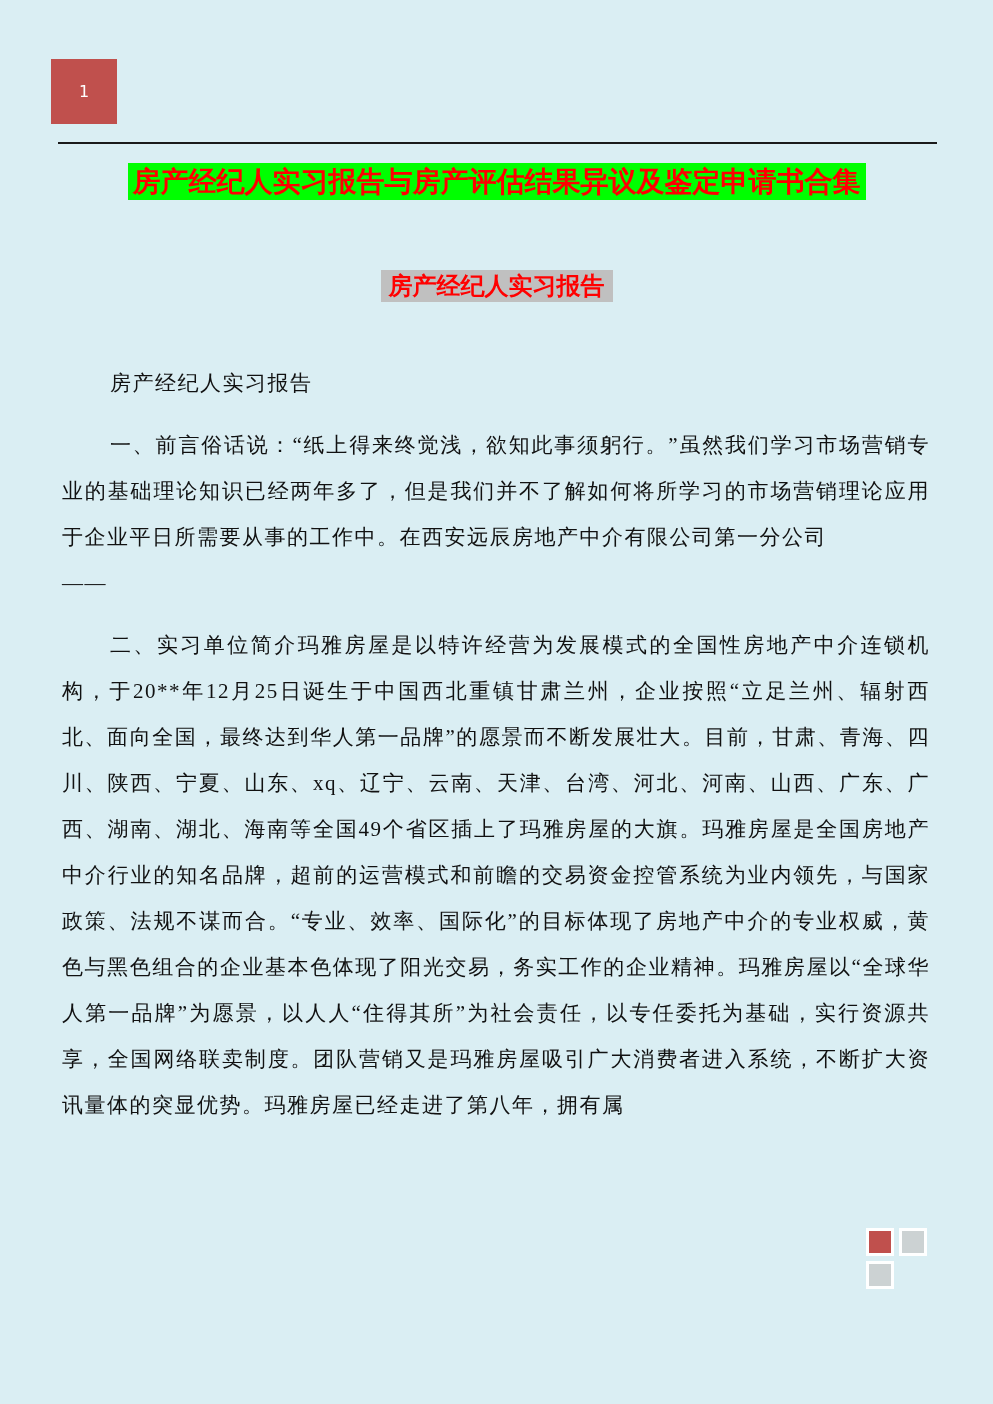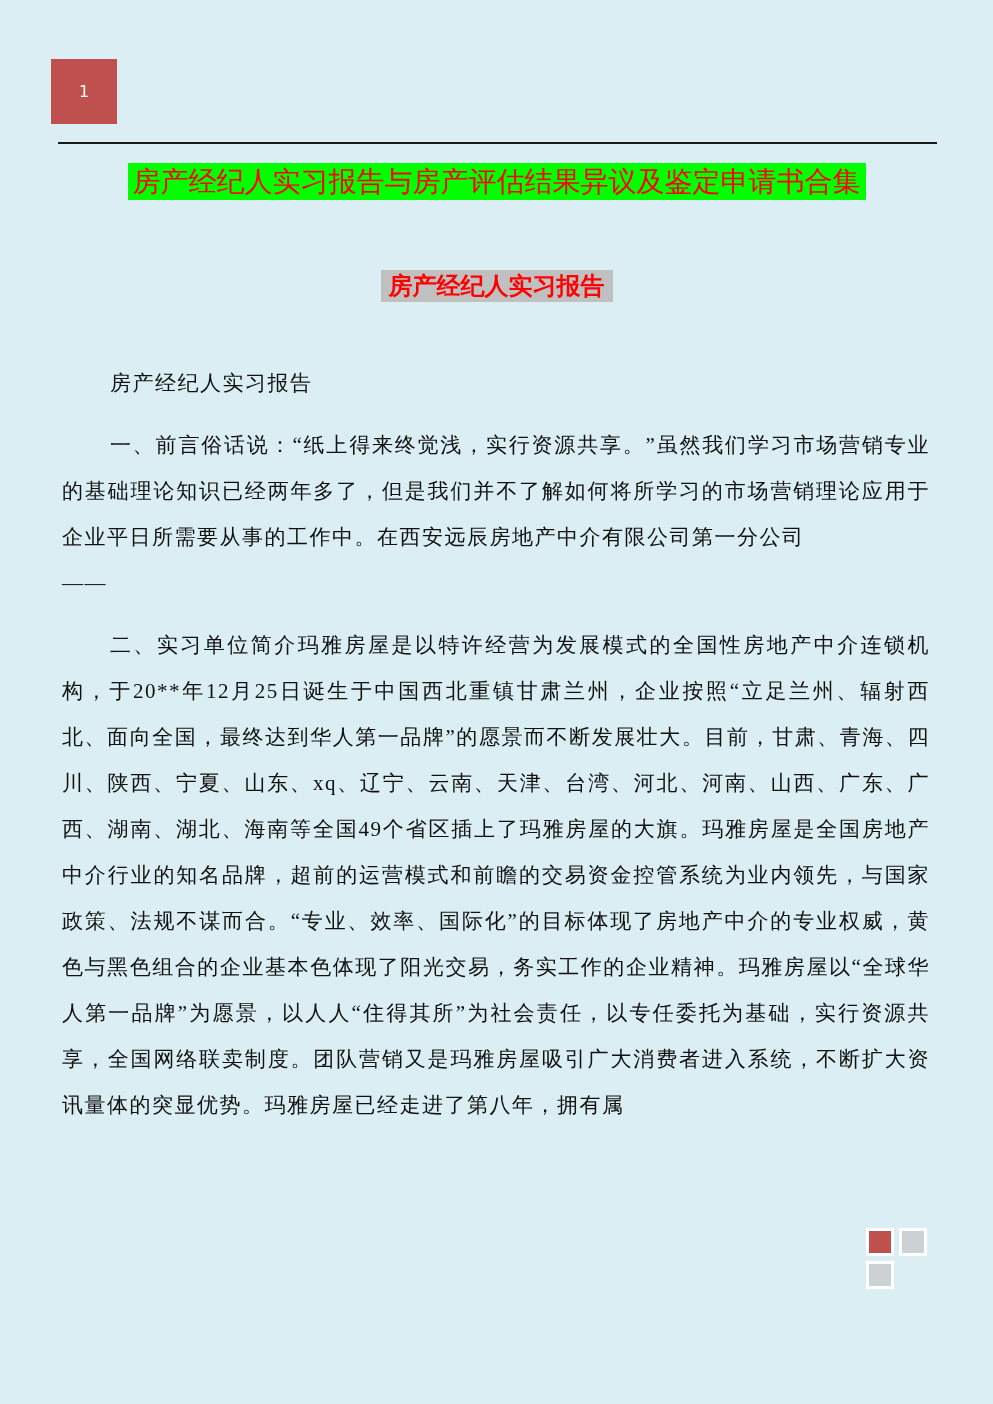--- a/index.html
+++ b/index.html
@@ -36,21 +36,21 @@
   .title-wrap {
     position: absolute;
     left: 0; top: 163px;
     width: 100%;
     text-align: center;
   }
   .title-highlight {
     display: inline-block;
     background: #00ff00;
     color: #ff0000;
-    font-weight: normal;
+    font-weight: bold;
     font-size: 28px;
     line-height: 37px;
     padding: 0 5px;
     white-space: nowrap;
   }
 
   .subtitle-wrap {
     position: absolute;
     left: 0; top: 270px;
     width: 100%;
@@ -101,21 +101,21 @@
   <div class="title-wrap">
     <span class="title-highlight">房产经纪人实习报告与房产评估结果异议及鉴定申请书合集</span>
   </div>
 
   <div class="subtitle-wrap">
     <span class="subtitle-highlight">房产经纪人实习报告</span>
   </div>
 
   <div class="body-text">
       <p class="body-para indent">房产经纪人实习报告</p>
-      <p class="body-para indent spaced">一、前言俗话说：“纸上得来终觉浅，实行资源共享。”虽然我们学习市场营销专业的基础理论知识已经两年多了，但是我们并不了解如何将所学习的市场营销理论应用于企业平日所需要从事的工作中。在西安远辰房地产中介有限公司第一分公司</p>
+      <p class="body-para indent spaced">一、前言俗话说：“纸上得来终觉浅，欲知此事须躬行。”虽然我们学习市场营销专业的基础理论知识已经两年多了，但是我们并不了解如何将所学习的市场营销理论应用于企业平日所需要从事的工作中。在西安远辰房地产中介有限公司第一分公司</p>
       <p class="body-para">——</p>
       <p class="body-para indent spaced">二、实习单位简介玛雅房屋是以特许经营为发展模式的全国性房地产中介连锁机构，于20**年12月25日诞生于中国西北重镇甘肃兰州，企业按照“立足兰州、辐射西北、面向全国，最终达到华人第一品牌”的愿景而不断发展壮大。目前，甘肃、青海、四川、陕西、宁夏、山东、xq、辽宁、云南、天津、台湾、河北、河南、山西、广东、广西、湖南、湖北、海南等全国49个省区插上了玛雅房屋的大旗。玛雅房屋是全国房地产中介行业的知名品牌，超前的运营模式和前瞻的交易资金控管系统为业内领先，与国家政策、法规不谋而合。“专业、效率、国际化”的目标体现了房地产中介的专业权威，黄色与黑色组合的企业基本色体现了阳光交易，务实工作的企业精神。玛雅房屋以“全球华人第一品牌”为愿景，以人人“住得其所”为社会责任，以专任委托为基础，实行资源共享，全国网络联卖制度。团队营销又是玛雅房屋吸引广大消费者进入系统，不断扩大资讯量体的突显优势。玛雅房屋已经走进了第八年，拥有属</p>
     </div>
 
   <div id="deco-container">
       <div class="deco-sq" style="left: 866px; top: 1228px; background: rgb(192, 80, 77); border-color: rgb(255, 255, 255);"></div>
       <div class="deco-sq" style="left: 899px; top: 1228px; background: rgb(204, 210, 211); border-color: rgb(255, 255, 255);"></div>
       <div class="deco-sq" style="left: 866px; top: 1261px; background: rgb(204, 210, 211); border-color: rgb(255, 255, 255);"></div>
     </div>
 

